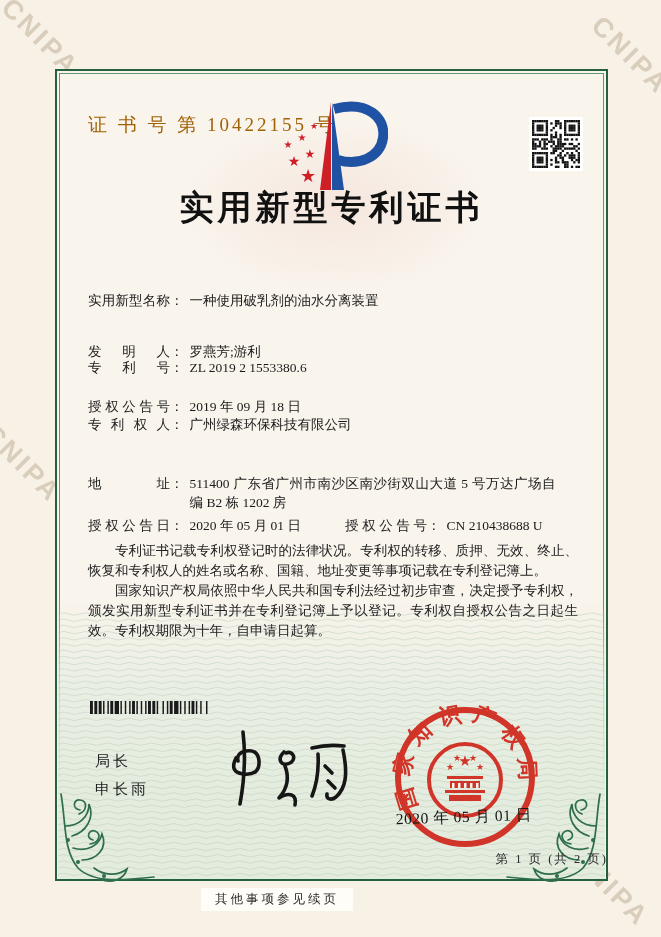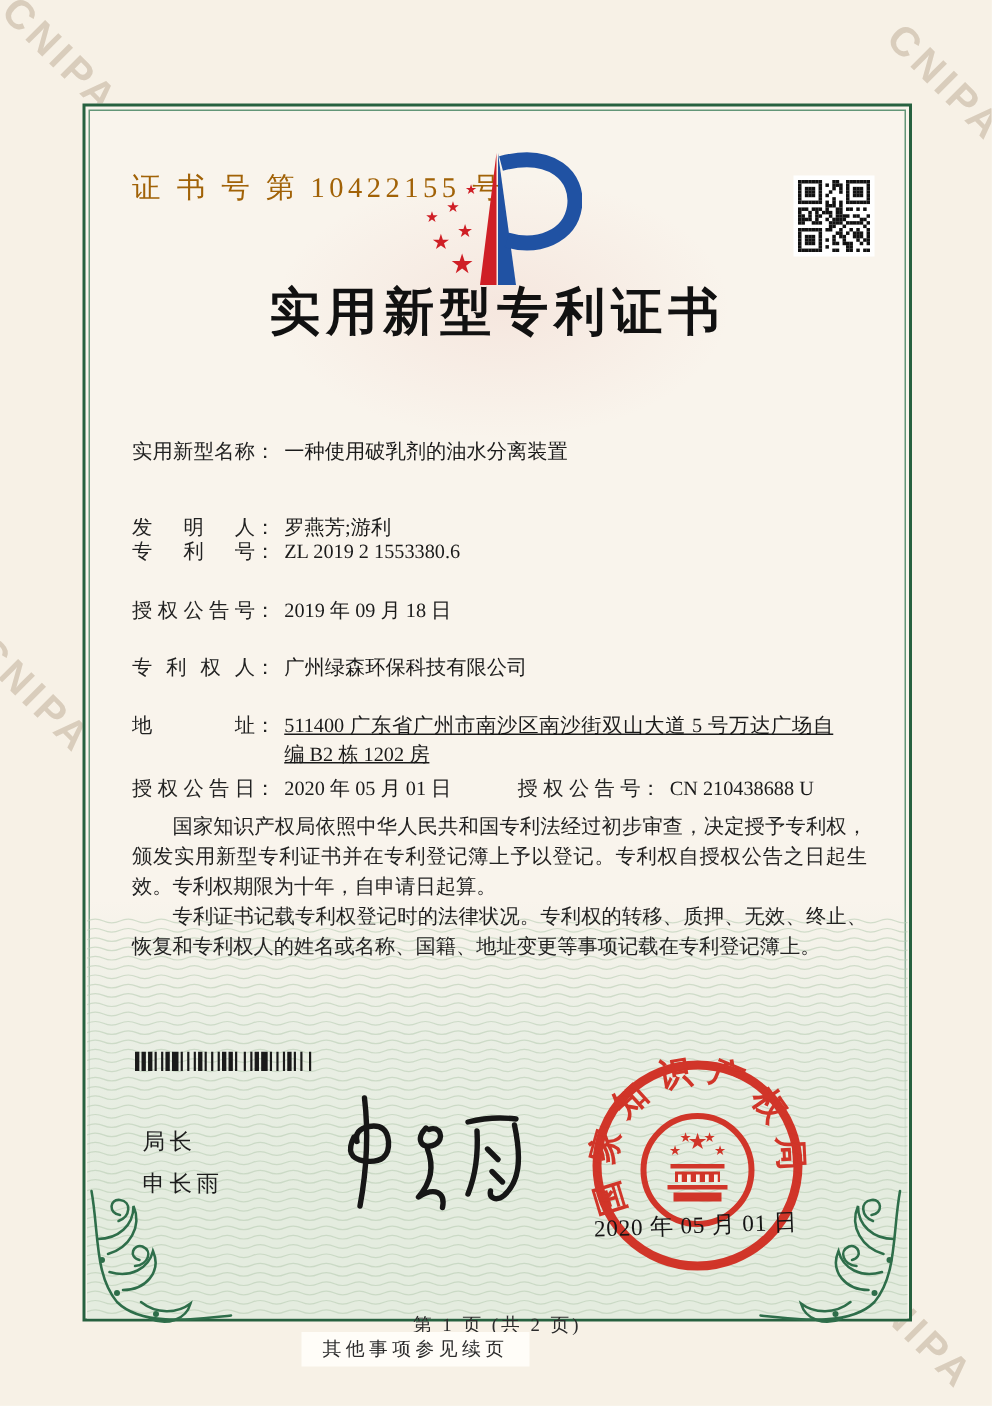--- a/index.html
+++ b/index.html
@@ -59,40 +59,40 @@
     vertical-align:top;color:#222;
   }
   .field .col{display:inline-block;vertical-align:top;color:#222;}
   .field .val{
     display:inline-block;vertical-align:top;margin-left:6px;color:#1a1a1a;max-width:380px;
   }
   .f-name{top:291px;}
   .f-inventor{top:320px;margin-top:22px;}
   .f-patno{top:358px;}
   .f-filing{top:397px;}
-  .f-patentee{top:435px;}
+  .f-patentee{top:415px;}
   .f-address{top:474px;}
-  .f-address .val{width:366px;text-align:justify;text-decoration:underline;}
+  .f-address .val{width:366px;text-align:justify;}
   .f-grantdate{top:516px;font-family:Liberation Serif, serif;}
   .f-grantno{top:516px;left:345px;}
   
   .body-text{
     position:absolute;left:88px;top:541px;width:490px;
     font-size:13.5px;line-height:20px;text-align:justify;color:#222;
   }
   .body-text p{margin:0;text-indent:2em;}
   
   #barcode{position:absolute;left:90px;top:701px;}
   .signer-title{position:absolute;left:95px;top:752px;font-size:15px;letter-spacing:3px;color:#1d1d1d;}
   .signer-name{position:absolute;left:95px;top:780px;font-size:15px;letter-spacing:3px;color:#1d1d1d;}
   #signature{position:absolute;left:212px;top:726px;}
   #seal{position:absolute;left:392px;top:704px;}
   .page-indicator{
-    position:absolute;left:55px;top:851px;width:553px;text-align:center;
-    font-size:12.5px;letter-spacing:2px;color:#2b2b2b;margin-top:24px;
+    position:absolute;left:55px;top:851px;width:553px;text-align:right;
+    font-size:12.5px;letter-spacing:2px;color:#2b2b2b;
   }
   .cont-note{
     position:absolute;left:0;top:888px;width:554px;text-align:center;pointer-events:none;
   }
   .cont-note span{
     display:inline-block;background:#fffdf8;padding:3px 14px;
     font-size:12.5px;letter-spacing:3px;color:#2b2b2b;
   }
   .orn{position:absolute;pointer-events:none;}
   .orn-l{left:56px;top:792px;}
@@ -425,22 +425,22 @@
   <span class="lab">地址</span><span class="col">：</span><span class="val">511400 广东省广州市南沙区南沙街双山大道 5 号万达广场自编 B2 栋 1202 房</span>
 </div>
 <div class="field f-grantdate">
   <span class="lab">授权公告日</span><span class="col">：</span><span class="val">2020 年 05 月 01 日</span>
 </div>
 <div class="field f-grantno">
   <span class="lab">授权公告号</span><span class="col">：</span><span class="val">CN 210438688 U</span>
 </div>
 
 <div class="body-text">
+  <p>专利证书记载专利权登记时的法律状况。专利权的转移、质押、无效、终止、恢复和专利权人的姓名或名称、国籍、地址变更等事项记载在专利登记簿上。</p>
   <p>国家知识产权局依照中华人民共和国专利法经过初步审查，决定授予专利权，颁发实用新型专利证书并在专利登记簿上予以登记。专利权自授权公告之日起生效。专利权期限为十年，自申请日起算。</p>
-  <p>专利证书记载专利权登记时的法律状况。专利权的转移、质押、无效、终止、恢复和专利权人的姓名或名称、国籍、地址变更等事项记载在专利登记簿上。</p>
 </div>
 
 <svg id="barcode" width="168" height="13">
     <rect x="0" y="0" width="2.9" height="13" fill="#1a1a1a"></rect>
     <rect x="4.35" y="0" width="2.9" height="13" fill="#1a1a1a"></rect>
     <rect x="8.7" y="0" width="2.9" height="13" fill="#1a1a1a"></rect>
     <rect x="13.049999999999999" y="0" width="1.45" height="13" fill="#1a1a1a"></rect>
     <rect x="17.4" y="0" width="1.45" height="13" fill="#1a1a1a"></rect>
     <rect x="20.299999999999997" y="0" width="2.9" height="13" fill="#1a1a1a"></rect>
     <rect x="24.649999999999995" y="0" width="4.35" height="13" fill="#1a1a1a"></rect>

